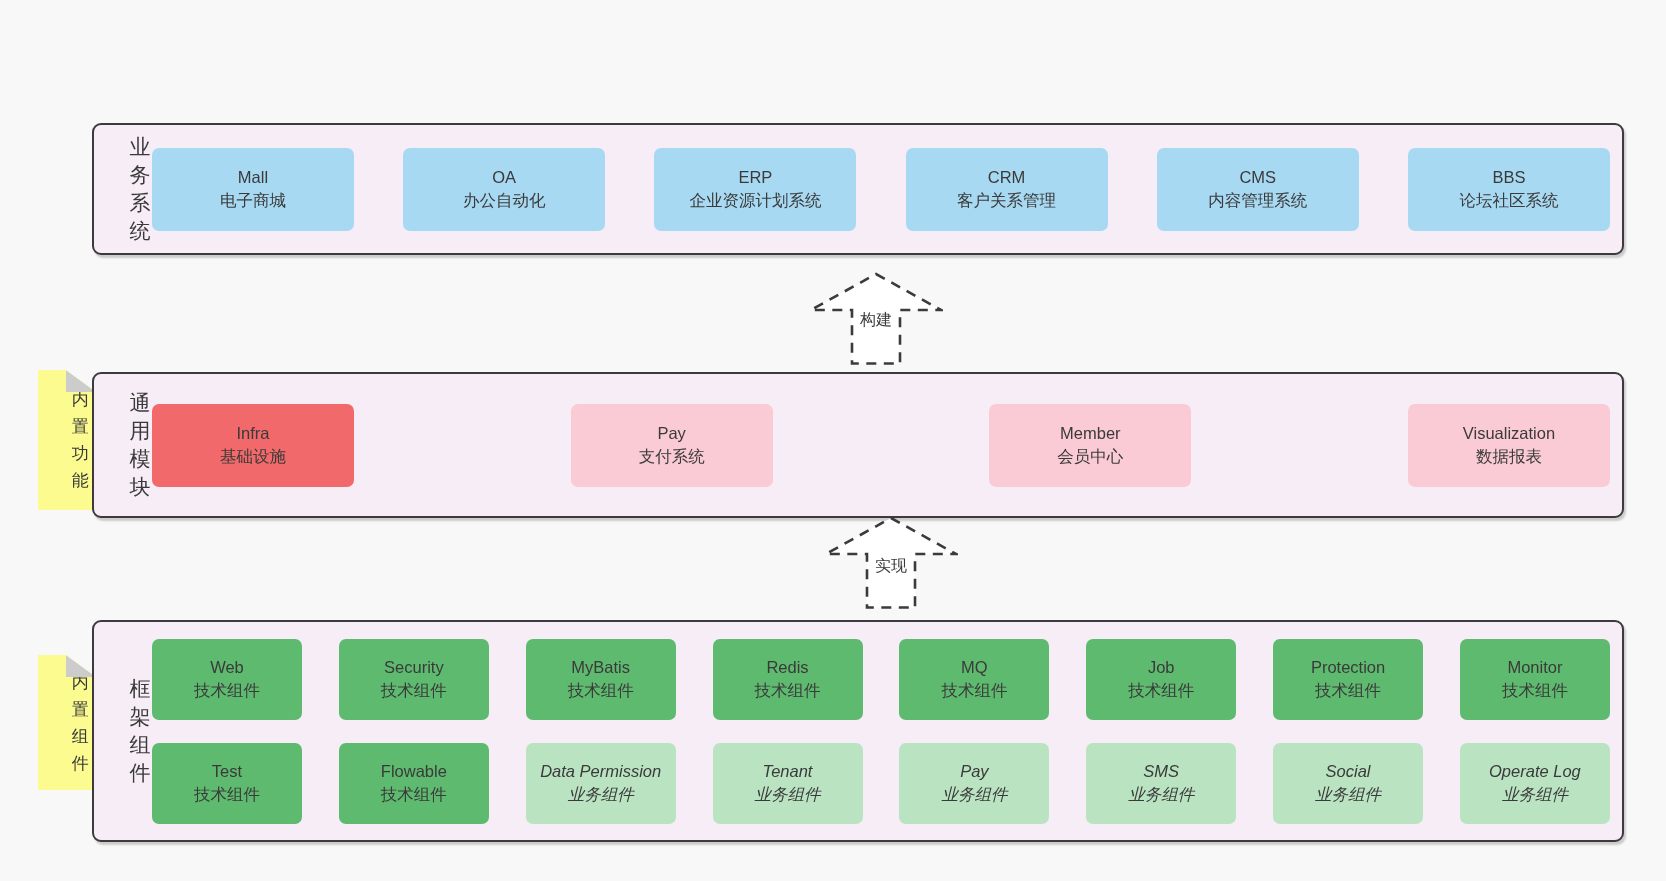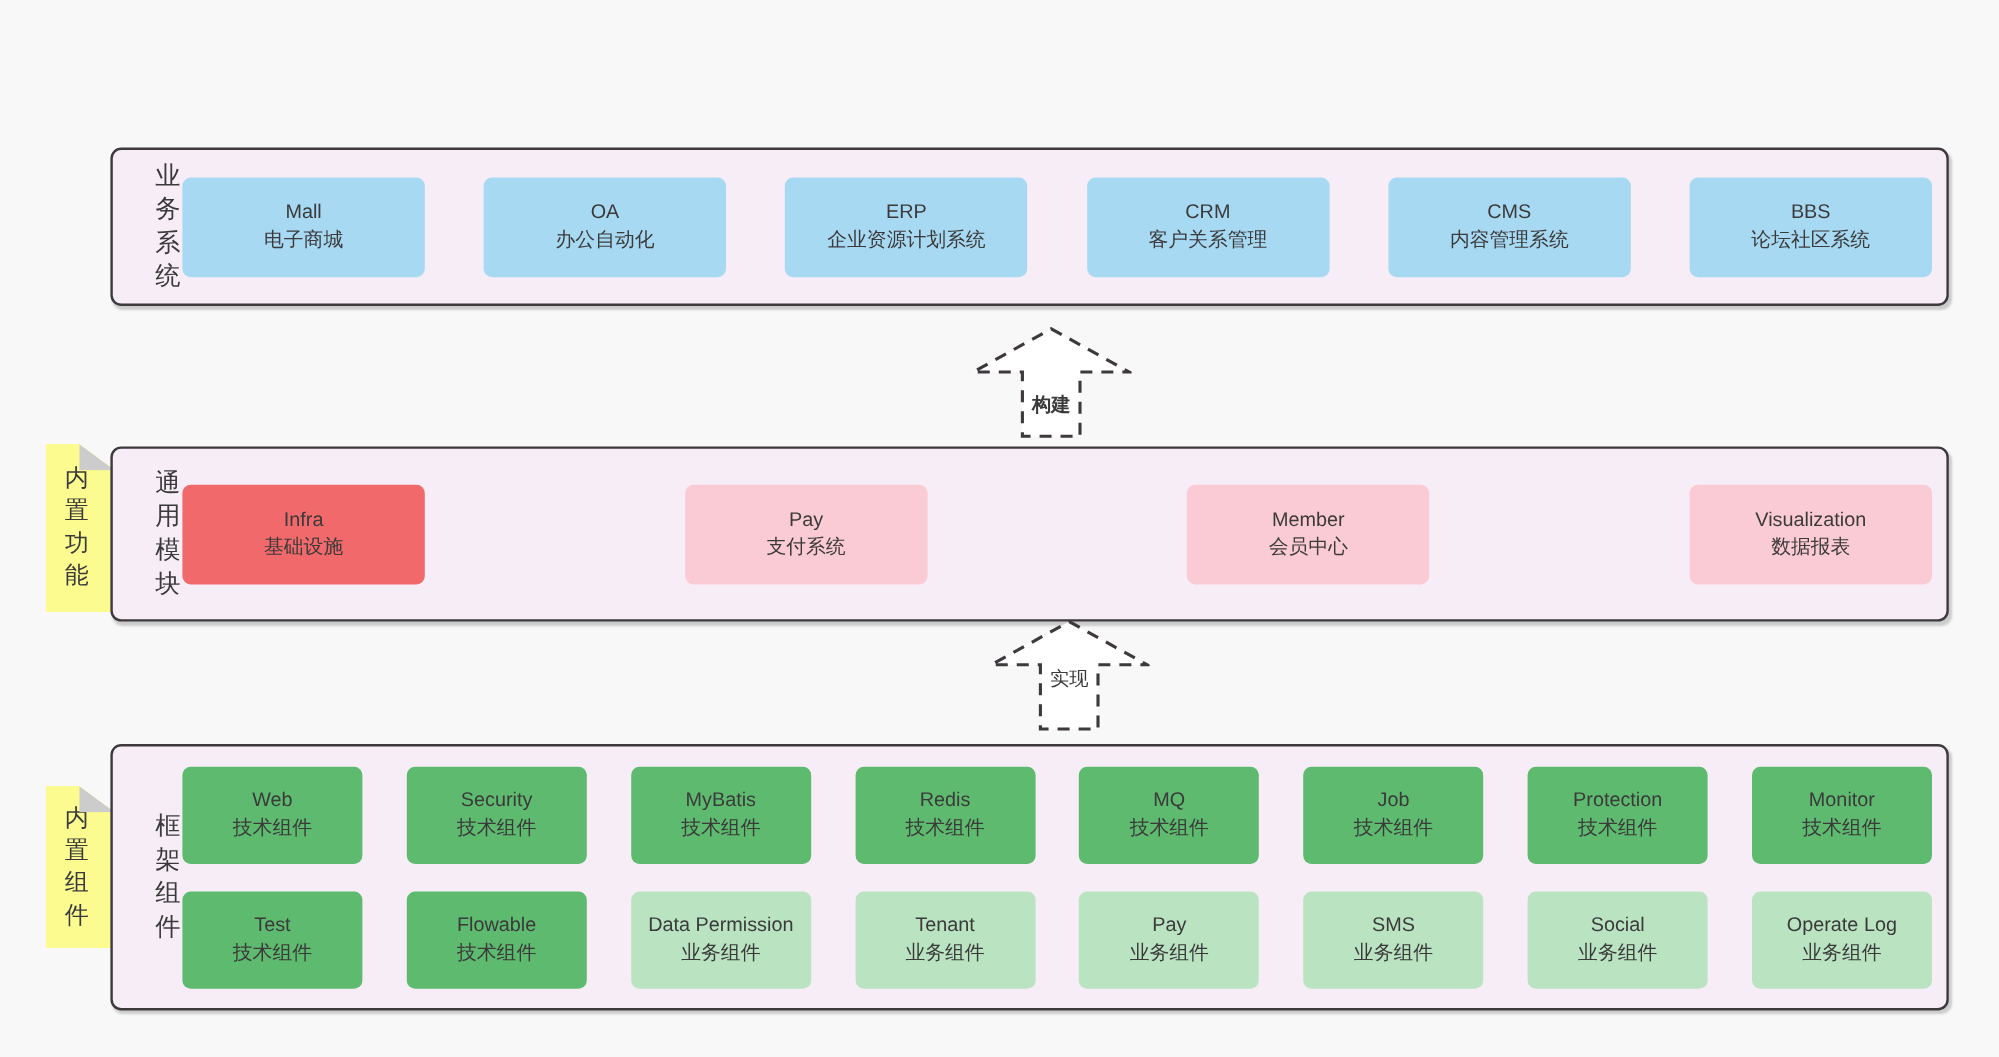--- a/index.html
+++ b/index.html
@@ -35,26 +35,26 @@
     align-items:center; justify-content:center;
     text-align:center; font-size:16.5px; line-height:23px; padding:2px 8px;
   }
   .band-6col .box { width:202px; height:83px; }
   .band-8col .box { width:150px; height:81px; }
   .box-name { max-width:122px; }
   .v-blue { background:var(--blue); }
   .v-red { background:var(--red); }
   .v-pink { background:var(--pink); }
   .v-green { background:var(--green); }
-  .v-green-light { background:var(--green-light); }
+  .v-green-light { background:var(--green-light);font-style:italic; }
   .note {
     position:absolute; left:38px; width:58px; background:var(--yellow); z-index:1;
     clip-path:polygon(0 0, calc(100% - 30px) 0, 100% 22px, 100% 100%, 0 100%);
-    display:flex; align-items:center; justify-content:center; padding-right:6px;
-    font-size:20px; line-height:27px;
+    display:flex; align-items:center; justify-content:flex-end; padding-right:6px;
+    font-size:17px; line-height:27px;
   }
   .note-fold {
     position:absolute; top:0; right:0; width:30px; height:22px;
     background:var(--fold-gray); clip-path:polygon(0 0, 100% 100%, 0 100%);
   }
   .arrow { position:absolute; z-index:3; }
   .arrow-label {
     position:absolute; z-index:4; transform:translate(-50%,-50%);
     background:var(--arrow-fill); padding:1px 3px; font-size:16px; white-space:nowrap;
   }
@@ -102,21 +102,21 @@
         <div class="box-name">BBS</div>
         <div class="box-desc">论坛社区系统</div>
       </div>
     </div>
   </div>
 </div>
 
 <svg class="arrow" style="left:809px; top:272px;" width="134" height="94" viewBox="0 0 134 94">
   <polygon points="67,2 132,38 91,38 91,91.5 43,91.5 43,38 2,38" fill="var(--arrow-fill)" stroke="var(--band-border)" stroke-width="2.6" stroke-dasharray="10 7.5"></polygon>
 </svg>
-<div class="arrow-label" style="left:876px; top:338px;font-weight:bold;">构建</div>
+<div class="arrow-label" style="left:876px; top:320px;">构建</div>
 
 <div class="band band-6col" style="top:372px; height:146px;">
   <div class="band-label">
     <span class="vtext">通用模块</span>
   </div>
   <div class="band-content">
     <div class="box-row">
       <div class="box v-red">
         <div class="box-name">Infra</div>
         <div class="box-desc">基础设施</div>

